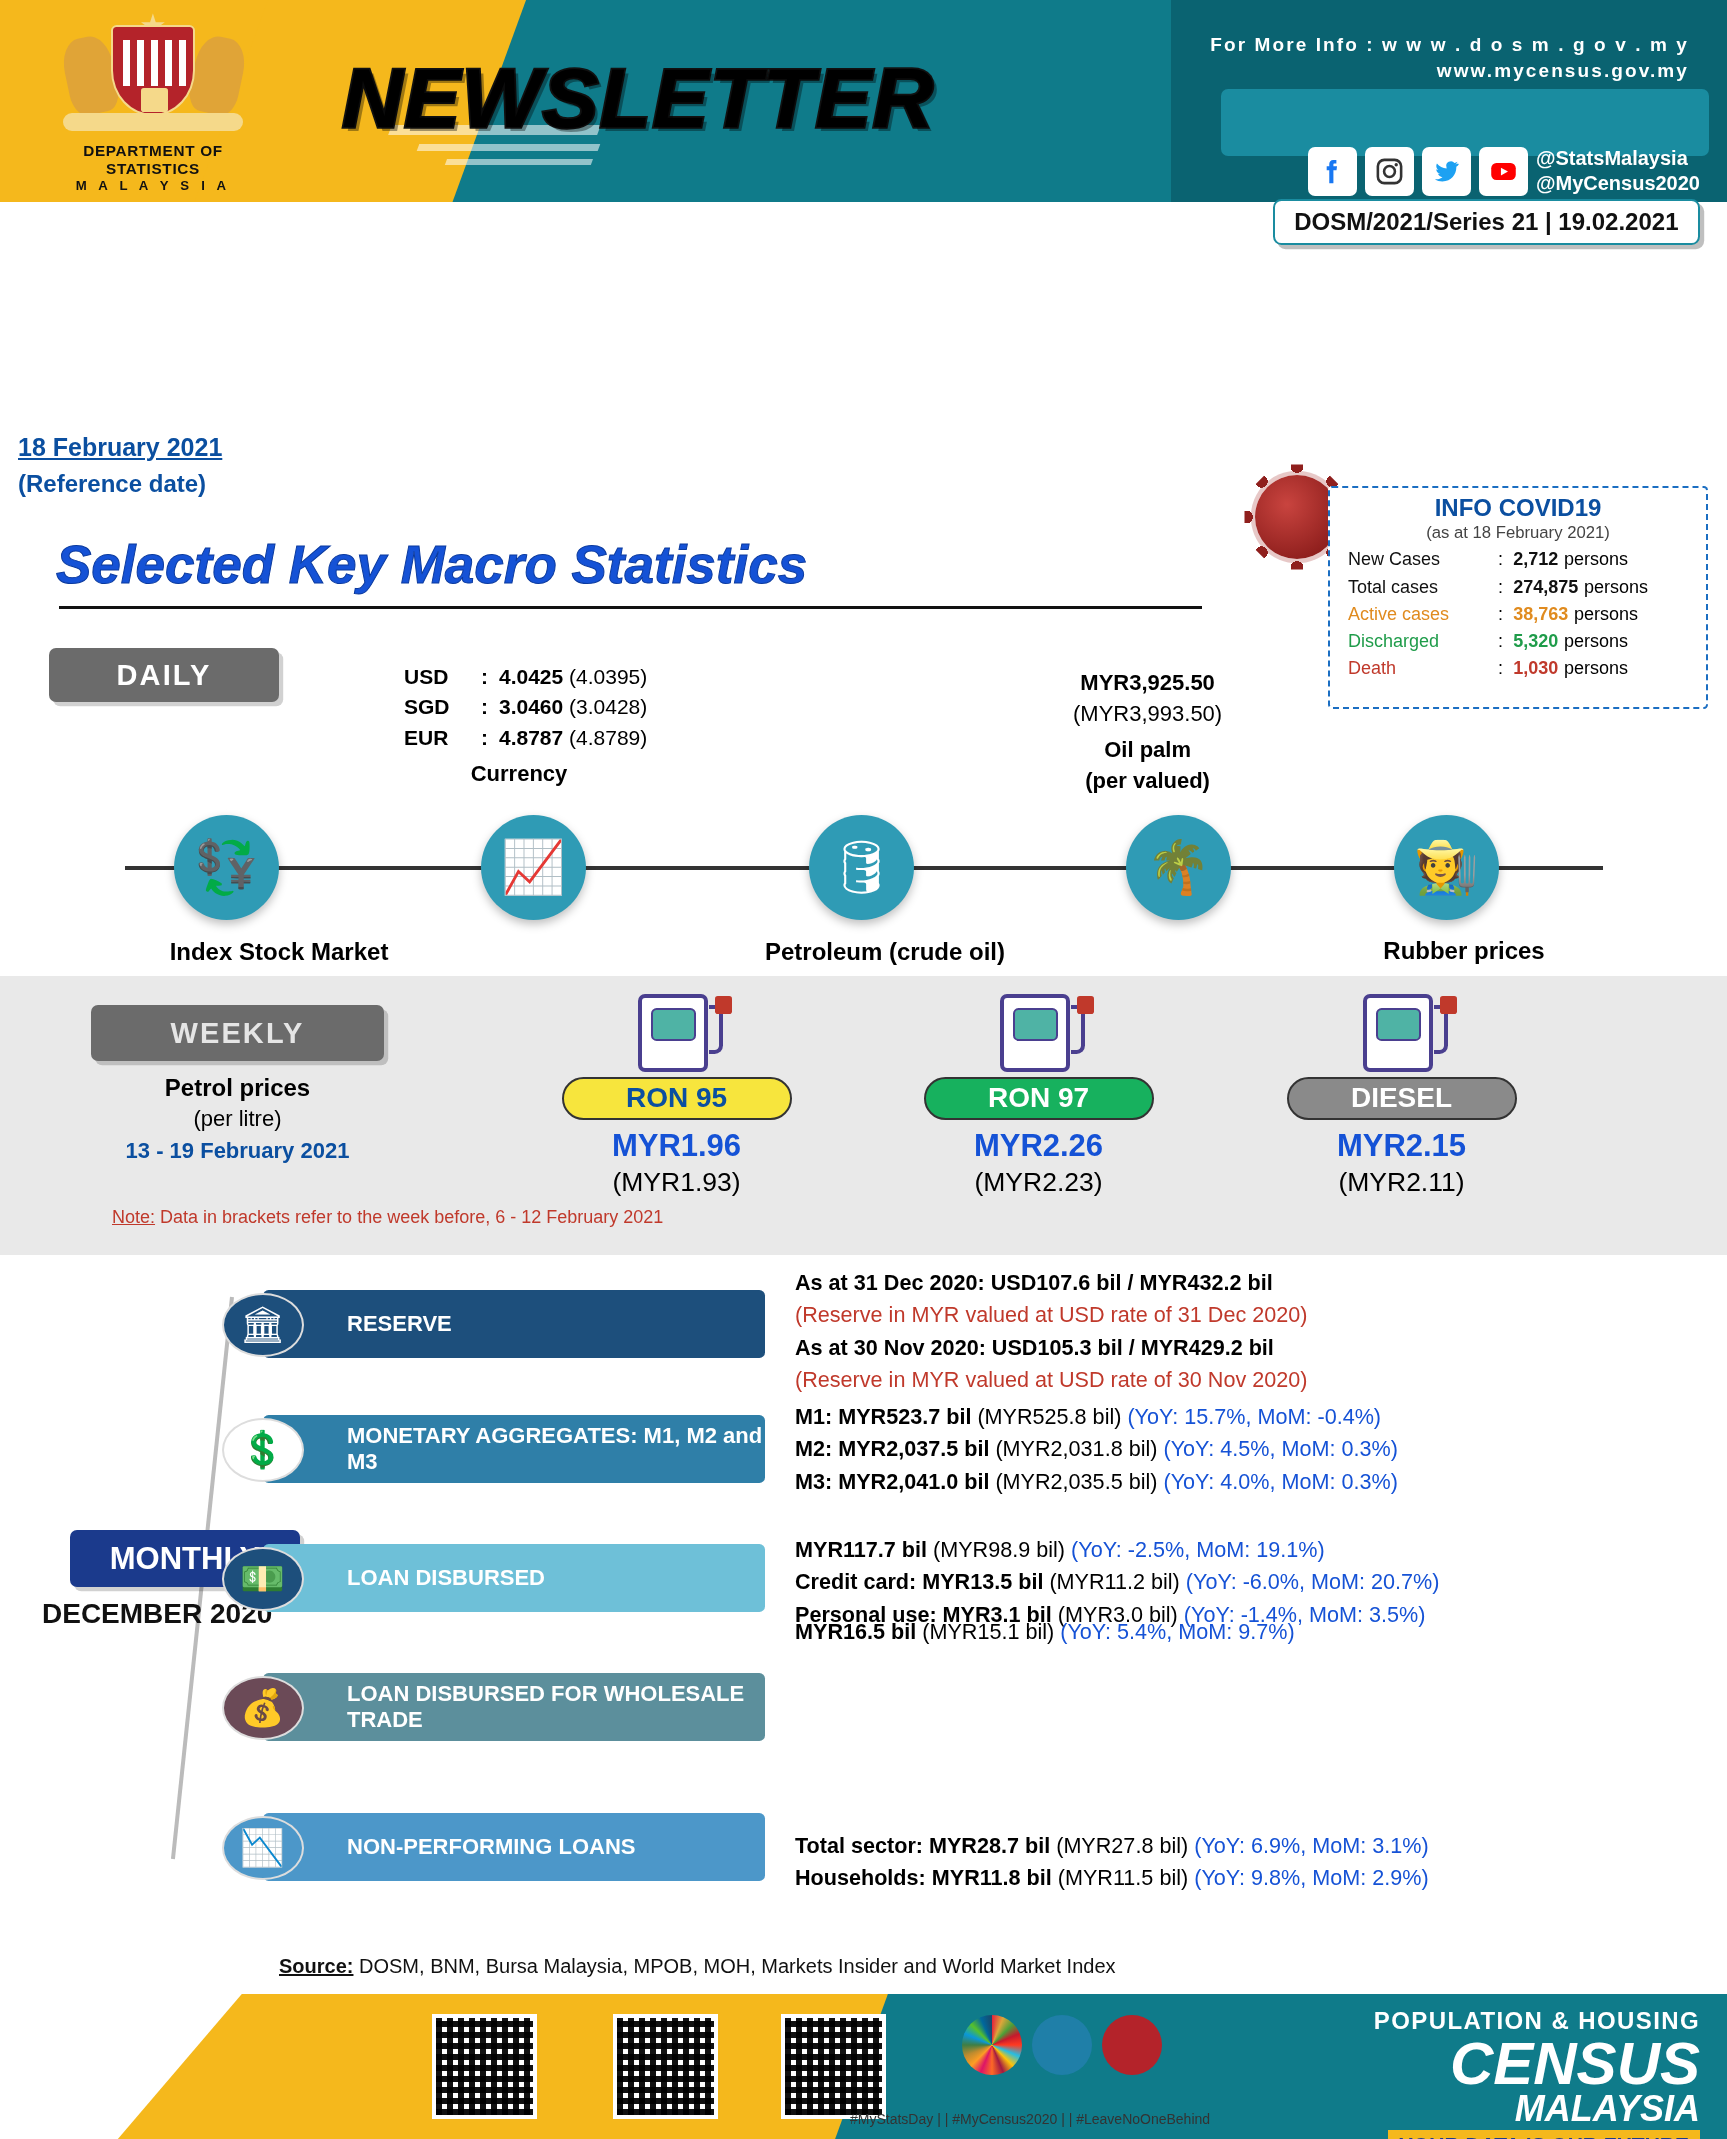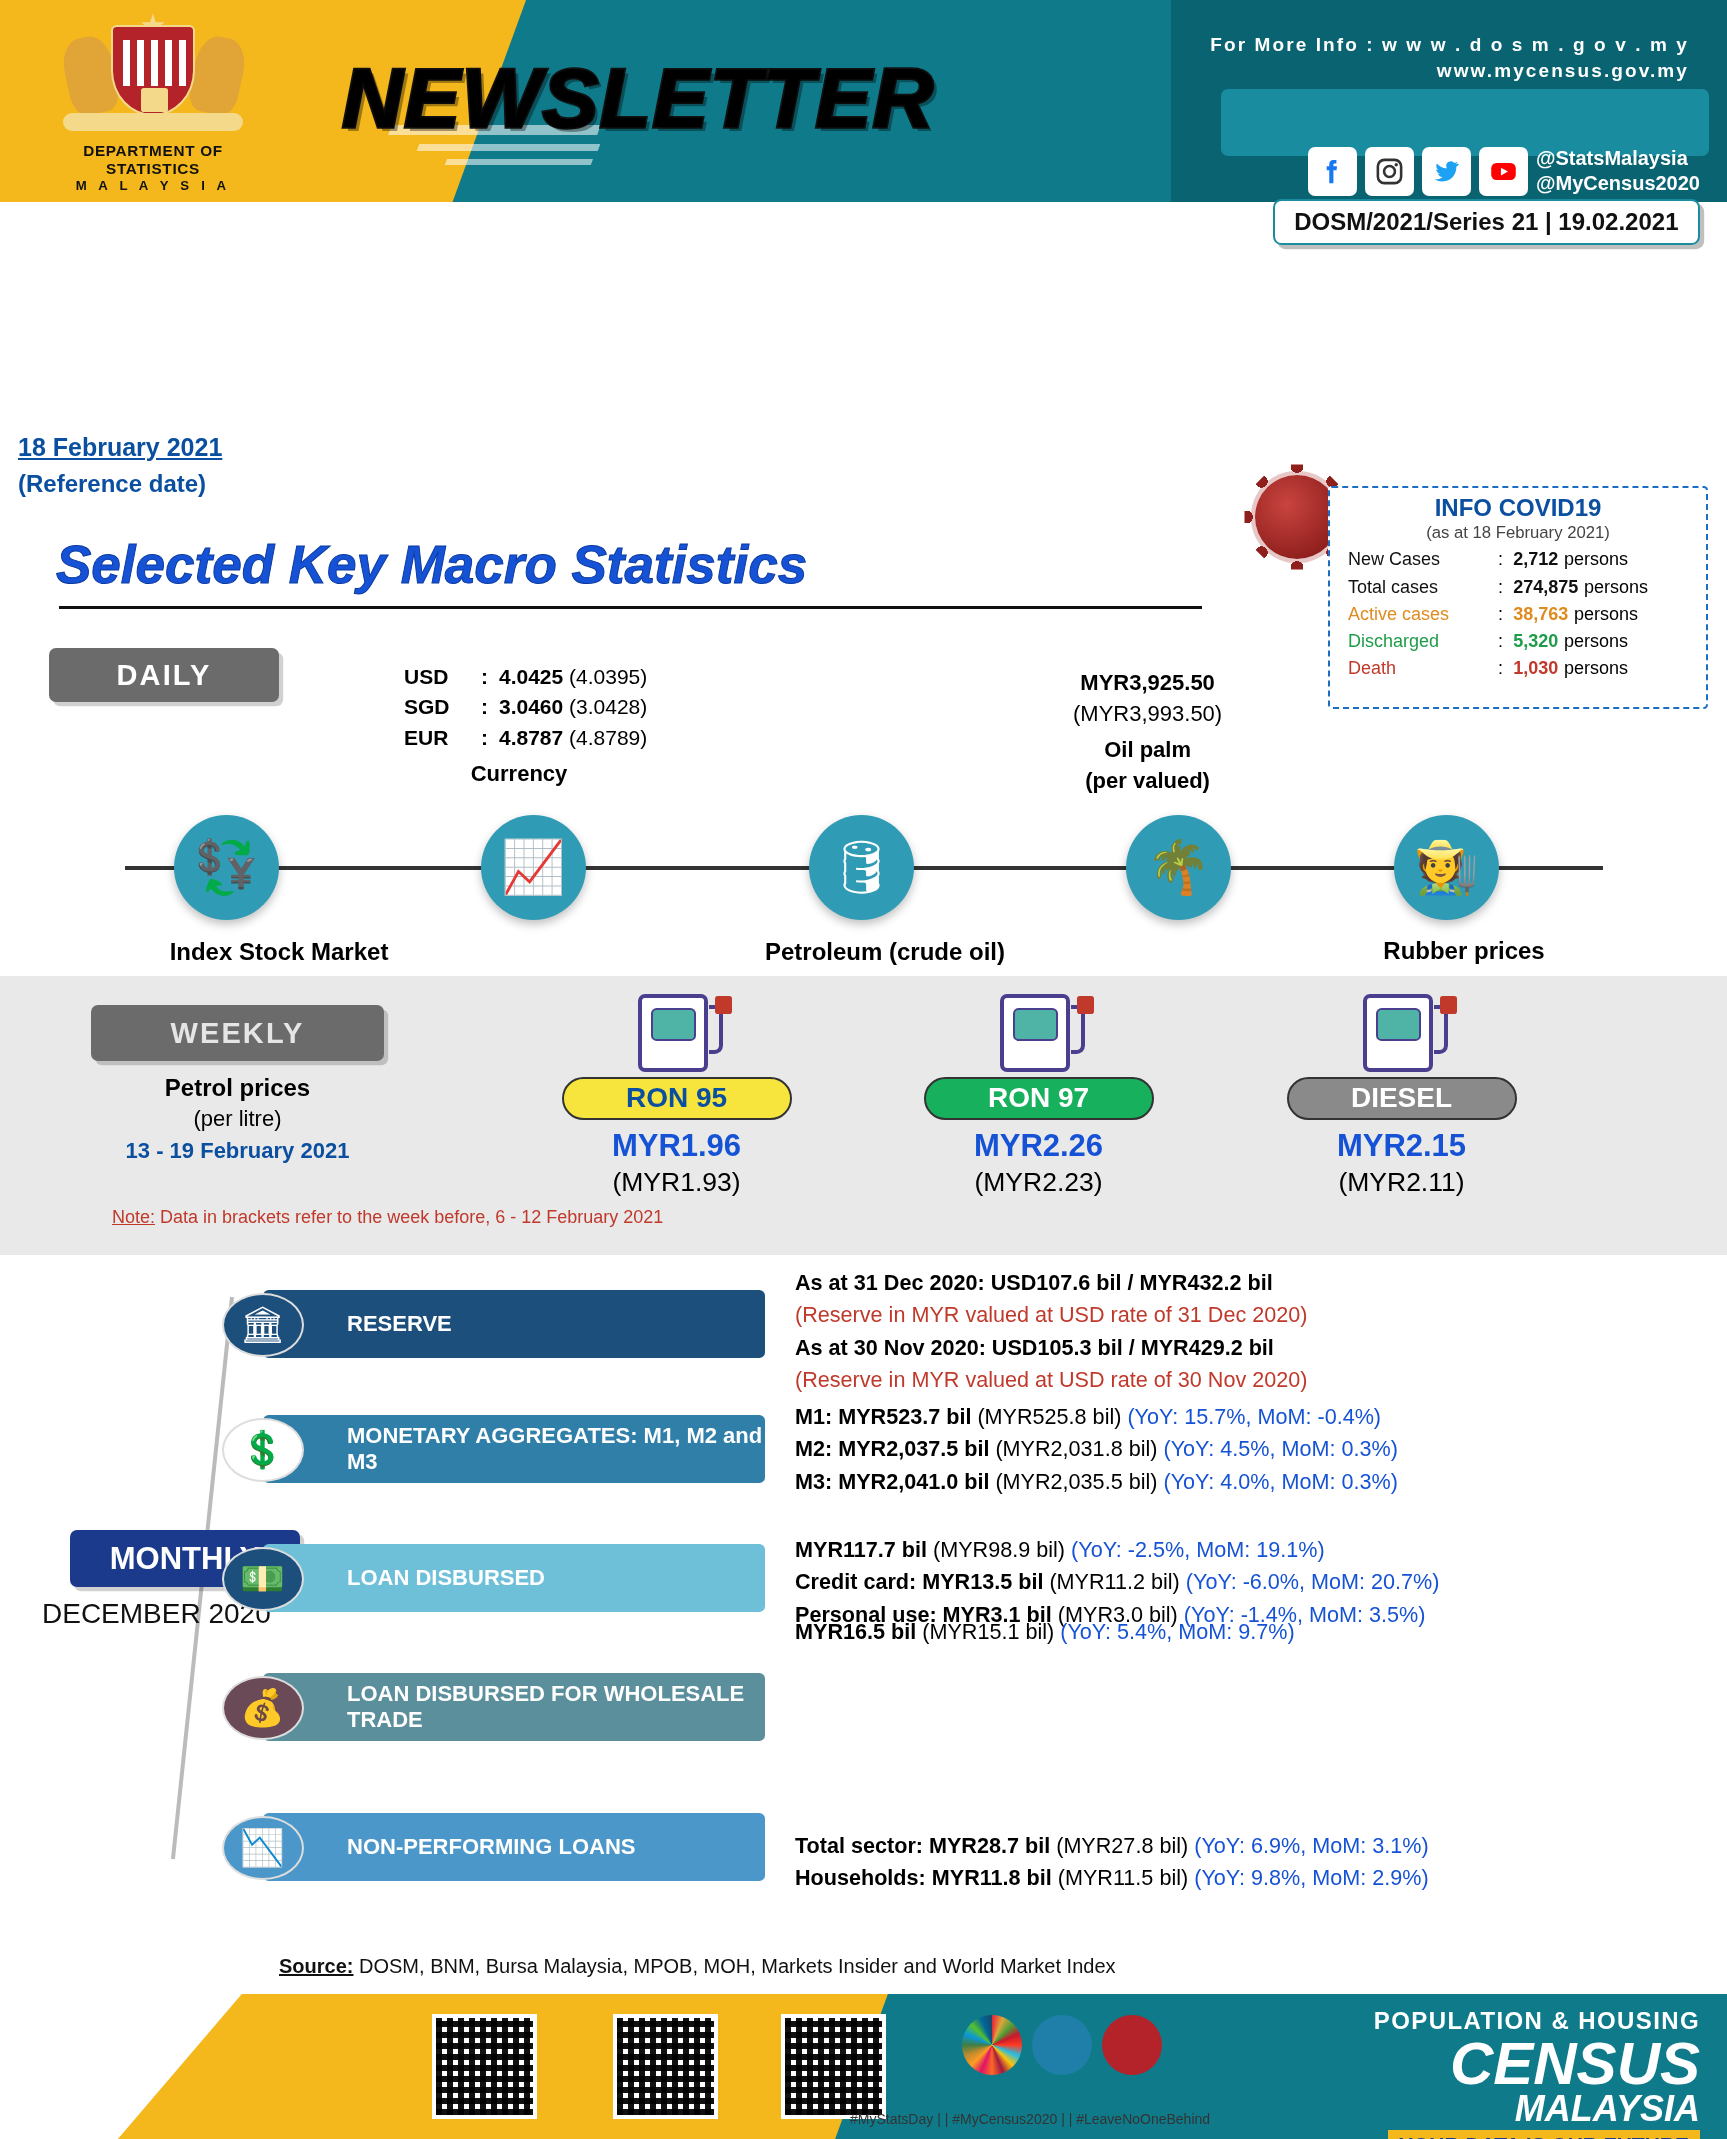--- a/index.html
+++ b/index.html
@@ -243,21 +243,21 @@
   .note-weekly { position:absolute; left: 112px; top: 231px; font-size: 18px; color:#c0392b;}
 
   
   .monthly-sec { position:absolute; left:0; top: 1255px; width: 1728px; height: 683px; background:#fff; }
   .pill-monthly {
     position:absolute; left: 70px; top: 275px; width: 230px; height: 57px;
     background:#1b3a8c; border-radius: 7px; color:#fff; font-size: 31px; font-weight:bold;
     display:flex; align-items:center; justify-content:center;
     box-shadow: 4.2px 4.2px 0 rgba(0,0,0,.18);
   }
-  .monthly-date { position:absolute; left: 42px; top: 343px; font-size: 28px; font-weight:normal; color:#111;}
+  .monthly-date { position:absolute; left: 42px; top: 343px; font-size: 28px; font-weight:bold; color:#111;}
   .conn-line { position:absolute; left: 230px; top: 42px; width: 3.5px; height: 565px; background:#bbb; transform: rotate(6deg); transform-origin: top center;}
 
   .row-item { position:absolute; left: 209px; width: 558px; height: 68px; }
   .row-bar {
     position:absolute; left: 54px; top: 0; width: 502px; height: 68px; border-radius: 5.6px;
     display:flex; align-items:center; padding-left: 84px;
     color:#fff; font-size: 22px; font-weight:bold; line-height:1.2;
   }
   .row-ico {
     position:absolute; left: 12.5px; top: 2.8px; width: 82px; height: 64px; border-radius: 50%;

